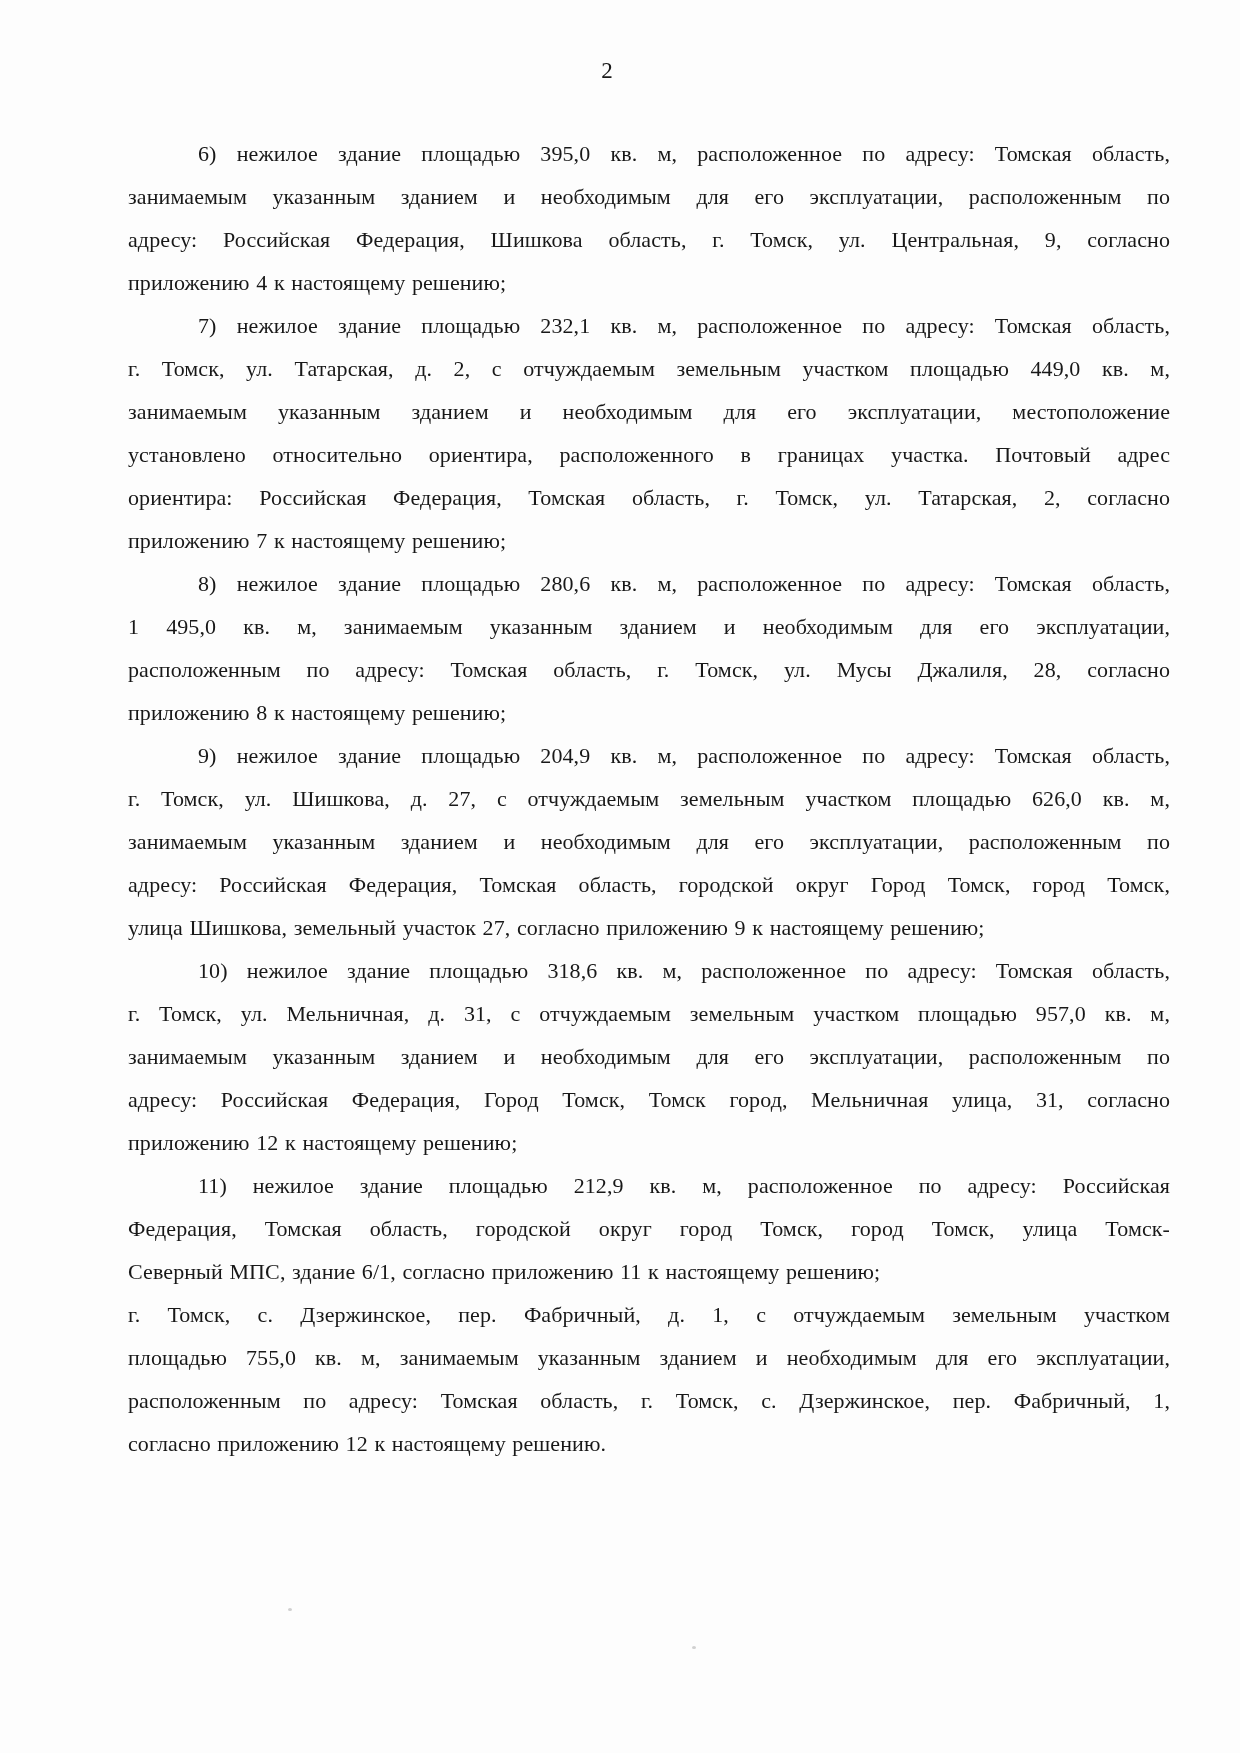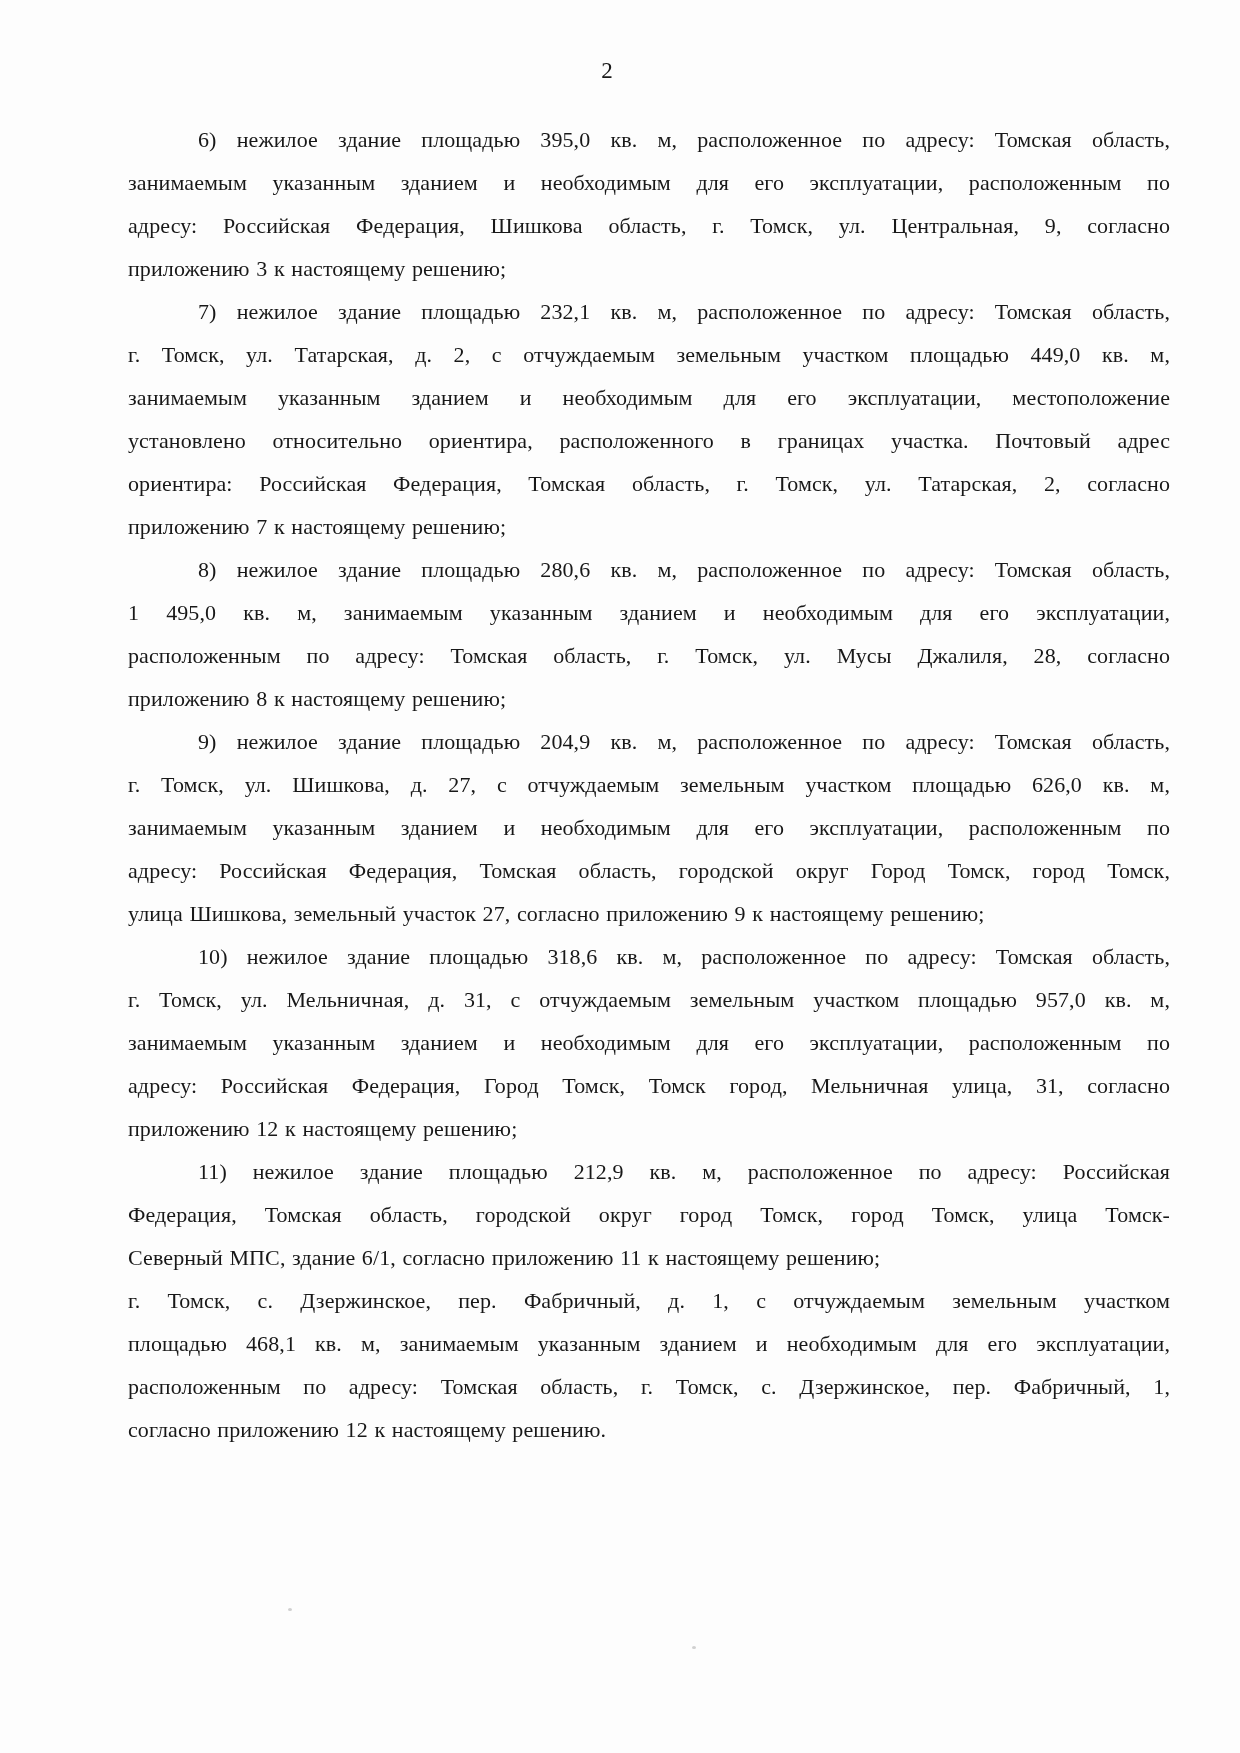--- a/index.html
+++ b/index.html
@@ -22,21 +22,21 @@
     top: 55px;
     left: 0;
     width: 1240px;
     text-align: center;
     transform: translateX(-13px);
     font-size: 23px;
     line-height: 32px;
   }
   .doc-body {
     position: absolute;
-    top: 118px;
+    top: 132px;
     left: 128px;
     width: 1042px;
   }
   .para {
     margin: 0;
     padding: 0;
   }
   .line {
     font-size: 22px;
     line-height: 43px;
@@ -67,21 +67,21 @@
 <body>
 
 <div class="sheet">
   <div class="page-number">2</div>
 
   <div class="doc-body">
       <div class="para">
         <div class="line first">6) нежилое здание площадью 395,0 кв. м, расположенное по адресу: Томская область,</div>
         <div class="line">занимаемым указанным зданием и необходимым для его эксплуатации, расположенным по</div>
         <div class="line">адресу: Российская Федерация, Шишкова область, г. Томск, ул. Центральная, 9, согласно</div>
-        <div class="line last">приложению 3 к настоящему решению;</div>
+        <div class="line last">приложению 4 к настоящему решению;</div>
       </div>
       <div class="para">
         <div class="line first">7) нежилое здание площадью 232,1 кв. м, расположенное по адресу: Томская область,</div>
         <div class="line">г. Томск, ул. Татарская, д. 2, с отчуждаемым земельным участком площадью 449,0 кв. м,</div>
         <div class="line">занимаемым указанным зданием и необходимым для его эксплуатации, местоположение</div>
         <div class="line">установлено относительно ориентира, расположенного в границах участка. Почтовый адрес</div>
         <div class="line">ориентира: Российская Федерация, Томская область, г. Томск, ул. Татарская, 2, согласно</div>
         <div class="line last">приложению 7 к настоящему решению;</div>
       </div>
       <div class="para">
@@ -104,21 +104,21 @@
         <div class="line">адресу: Российская Федерация, Город Томск, Томск город, Мельничная улица, 31, согласно</div>
         <div class="line last">приложению 12 к настоящему решению;</div>
       </div>
       <div class="para">
         <div class="line first">11) нежилое здание площадью 212,9 кв. м, расположенное по адресу: Российская</div>
         <div class="line">Федерация, Томская область, городской округ город Томск, город Томск, улица Томск-</div>
         <div class="line last">Северный МПС, здание 6/1, согласно приложению 11 к настоящему решению;</div>
       </div>
       <div class="para">
         <div class="line">г. Томск, с. Дзержинское, пер. Фабричный, д. 1, с отчуждаемым земельным участком</div>
-        <div class="line">площадью 468,1 кв. м, занимаемым указанным зданием и необходимым для его эксплуатации,</div>
+        <div class="line">площадью 755,0 кв. м, занимаемым указанным зданием и необходимым для его эксплуатации,</div>
         <div class="line">расположенным по адресу: Томская область, г. Томск, с. Дзержинское, пер. Фабричный, 1,</div>
         <div class="line last">согласно приложению 12 к настоящему решению.</div>
       </div>
     </div>
 
   <div class="speck s1"></div>
   <div class="speck s2"></div>
 </div>
 
 </body></html>

